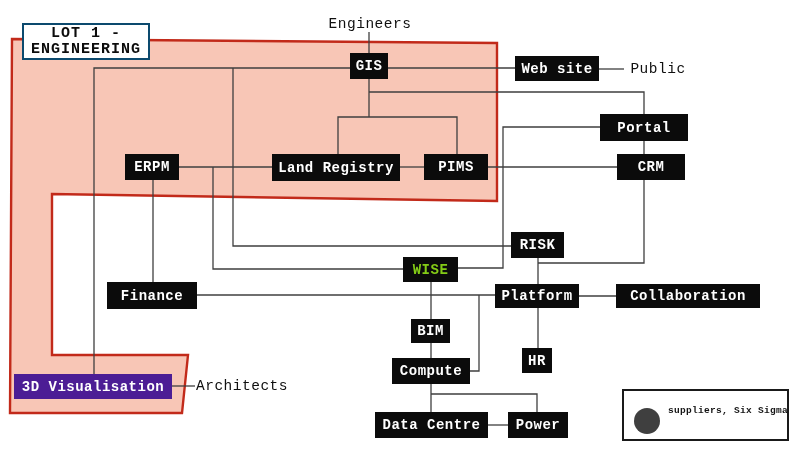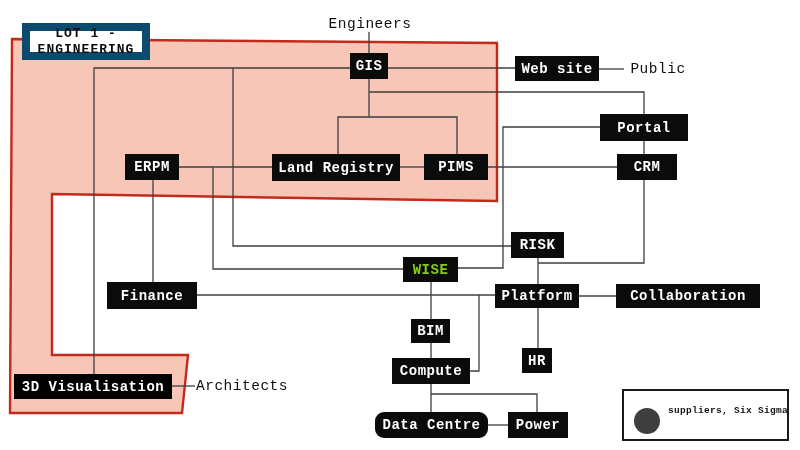--- a/index.html
+++ b/index.html
@@ -12,23 +12,23 @@
     position:absolute;background:#0b0b0b;color:#ffffff;
     display:flex;align-items:center;justify-content:center;
     font-weight:bold;font-size:14px;letter-spacing:.5px;white-space:nowrap;
     box-sizing:border-box;
   }
   .flabel{
     position:absolute;transform:translate(-50%,-50%);
     font-weight:normal;font-size:14.5px;color:#101010;white-space:nowrap;letter-spacing:.5px;
   }
   .region-label{
-    position:absolute;background:#ffffff;border:8px solid #0c4a6e;
+    position:absolute;background:#ffffff;border:2px solid #0c4a6e;
     box-sizing:border-box;text-align:center;color:#0c0c0c;
-    font-weight:bold;font-size:13px;line-height:16px;letter-spacing:1px;
+    font-weight:bold;font-size:15px;line-height:16px;letter-spacing:1px;
     display:flex;flex-direction:column;justify-content:center;
   }
   .legend{
     position:absolute;background:#ffffff;border:2px solid #1a1a1a;box-sizing:border-box;
   }
   .legend-circle{position:absolute;border-radius:50%;}
   .legend-text{
     position:absolute;left:44px;top:13px;color:#141414;
     font-weight:bold;font-size:9.5px;line-height:14px;letter-spacing:.3px;white-space:nowrap;
   }
@@ -65,34 +65,34 @@
       <polyline points="431,384 431,412" fill="none" stroke="#3f3f3f" stroke-width="1.3"></polyline>
       <polyline points="431,394 537,394 537,412" fill="none" stroke="#3f3f3f" stroke-width="1.3"></polyline>
       <polyline points="488,425 508,425" fill="none" stroke="#3f3f3f" stroke-width="1.3"></polyline>
       <polyline points="172,386 195,386" fill="none" stroke="#3f3f3f" stroke-width="1.3"></polyline>
     </svg>
 
   <div id="nodes">
       <div class="node" style="left: 350px; top: 53px; width: 38px; height: 26px; background: rgb(11, 11, 11); color: rgb(255, 255, 255);">GIS</div>
       <div class="node" style="left: 515px; top: 56px; width: 84px; height: 25px; background: rgb(11, 11, 11); color: rgb(255, 255, 255); text-align: right;">Web site</div>
       <div class="node" style="left: 600px; top: 114px; width: 88px; height: 27px; background: rgb(11, 11, 11); color: rgb(255, 255, 255);">Portal</div>
-      <div class="node" style="left: 617px; top: 154px; width: 60px; height: 26px; background: rgb(11, 11, 11); color: rgb(255, 255, 255); text-align: right;">CRM</div>
+      <div class="node" style="left: 617px; top: 154px; width: 68px; height: 26px; background: rgb(11, 11, 11); color: rgb(255, 255, 255); text-align: right;">CRM</div>
       <div class="node" style="left: 125px; top: 154px; width: 54px; height: 26px; background: rgb(11, 11, 11); color: rgb(255, 255, 255);">ERPM</div>
       <div class="node" style="left: 272px; top: 154px; width: 128px; height: 27px; background: rgb(11, 11, 11); color: rgb(255, 255, 255);">Land Registry</div>
       <div class="node" style="left: 424px; top: 154px; width: 64px; height: 26px; background: rgb(11, 11, 11); color: rgb(255, 255, 255);">PIMS</div>
       <div class="node" style="left: 511px; top: 232px; width: 53px; height: 26px; background: rgb(11, 11, 11); color: rgb(255, 255, 255);">RISK</div>
       <div class="node" style="left: 403px; top: 257px; width: 55px; height: 25px; background: rgb(11, 11, 11); color: #84cc16;">WISE</div>
       <div class="node" style="left: 107px; top: 282px; width: 90px; height: 27px; background: rgb(11, 11, 11); color: rgb(255, 255, 255);">Finance</div>
       <div class="node" style="left: 495px; top: 284px; width: 84px; height: 24px; background: rgb(11, 11, 11); color: rgb(255, 255, 255);">Platform</div>
       <div class="node" style="left: 616px; top: 284px; width: 144px; height: 24px; background: rgb(11, 11, 11); color: rgb(255, 255, 255);">Collaboration</div>
       <div class="node" style="left: 411px; top: 319px; width: 39px; height: 24px; background: rgb(11, 11, 11); color: rgb(255, 255, 255);">BIM</div>
       <div class="node" style="left: 392px; top: 358px; width: 78px; height: 26px; background: rgb(11, 11, 11); color: rgb(255, 255, 255);">Compute</div>
       <div class="node" style="left: 522px; top: 348px; width: 30px; height: 25px; background: rgb(11, 11, 11); color: rgb(255, 255, 255);">HR</div>
-      <div class="node" style="left: 14px; top: 374px; width: 158px; height: 25px; background: #000000; color: rgb(255, 255, 255);">3D Visualisation</div>
-      <div class="node" style="left: 375px; top: 412px; width: 113px; height: 26px; background: rgb(11, 11, 11); color: rgb(255, 255, 255); border-radius: 9px;">Data Centre</div>
+      <div class="node" style="left: 14px; top: 374px; width: 158px; height: 25px; background: #4c1d95; color: rgb(255, 255, 255);">3D Visualisation</div>
+      <div class="node" style="left: 375px; top: 412px; width: 113px; height: 26px; background: rgb(11, 11, 11); color: rgb(255, 255, 255);">Data Centre</div>
       <div class="node" style="left: 508px; top: 412px; width: 60px; height: 26px; background: rgb(11, 11, 11); color: rgb(255, 255, 255);">Power</div>
       <div class="flabel" style="left: 370px; top: 24px;">Engineers</div>
       <div class="flabel" style="left: 658px; top: 69px;">Public</div>
       <div class="flabel" style="left: 242px; top: 386px;">Architects</div>
     </div>
 
   <div id="region-label" class="region-label" style="left: 22px; top: 23px; width: 128px; height: 37px;">
     <div>LOT 1 -</div>
     <div>ENGINEERING</div>
   </div>

